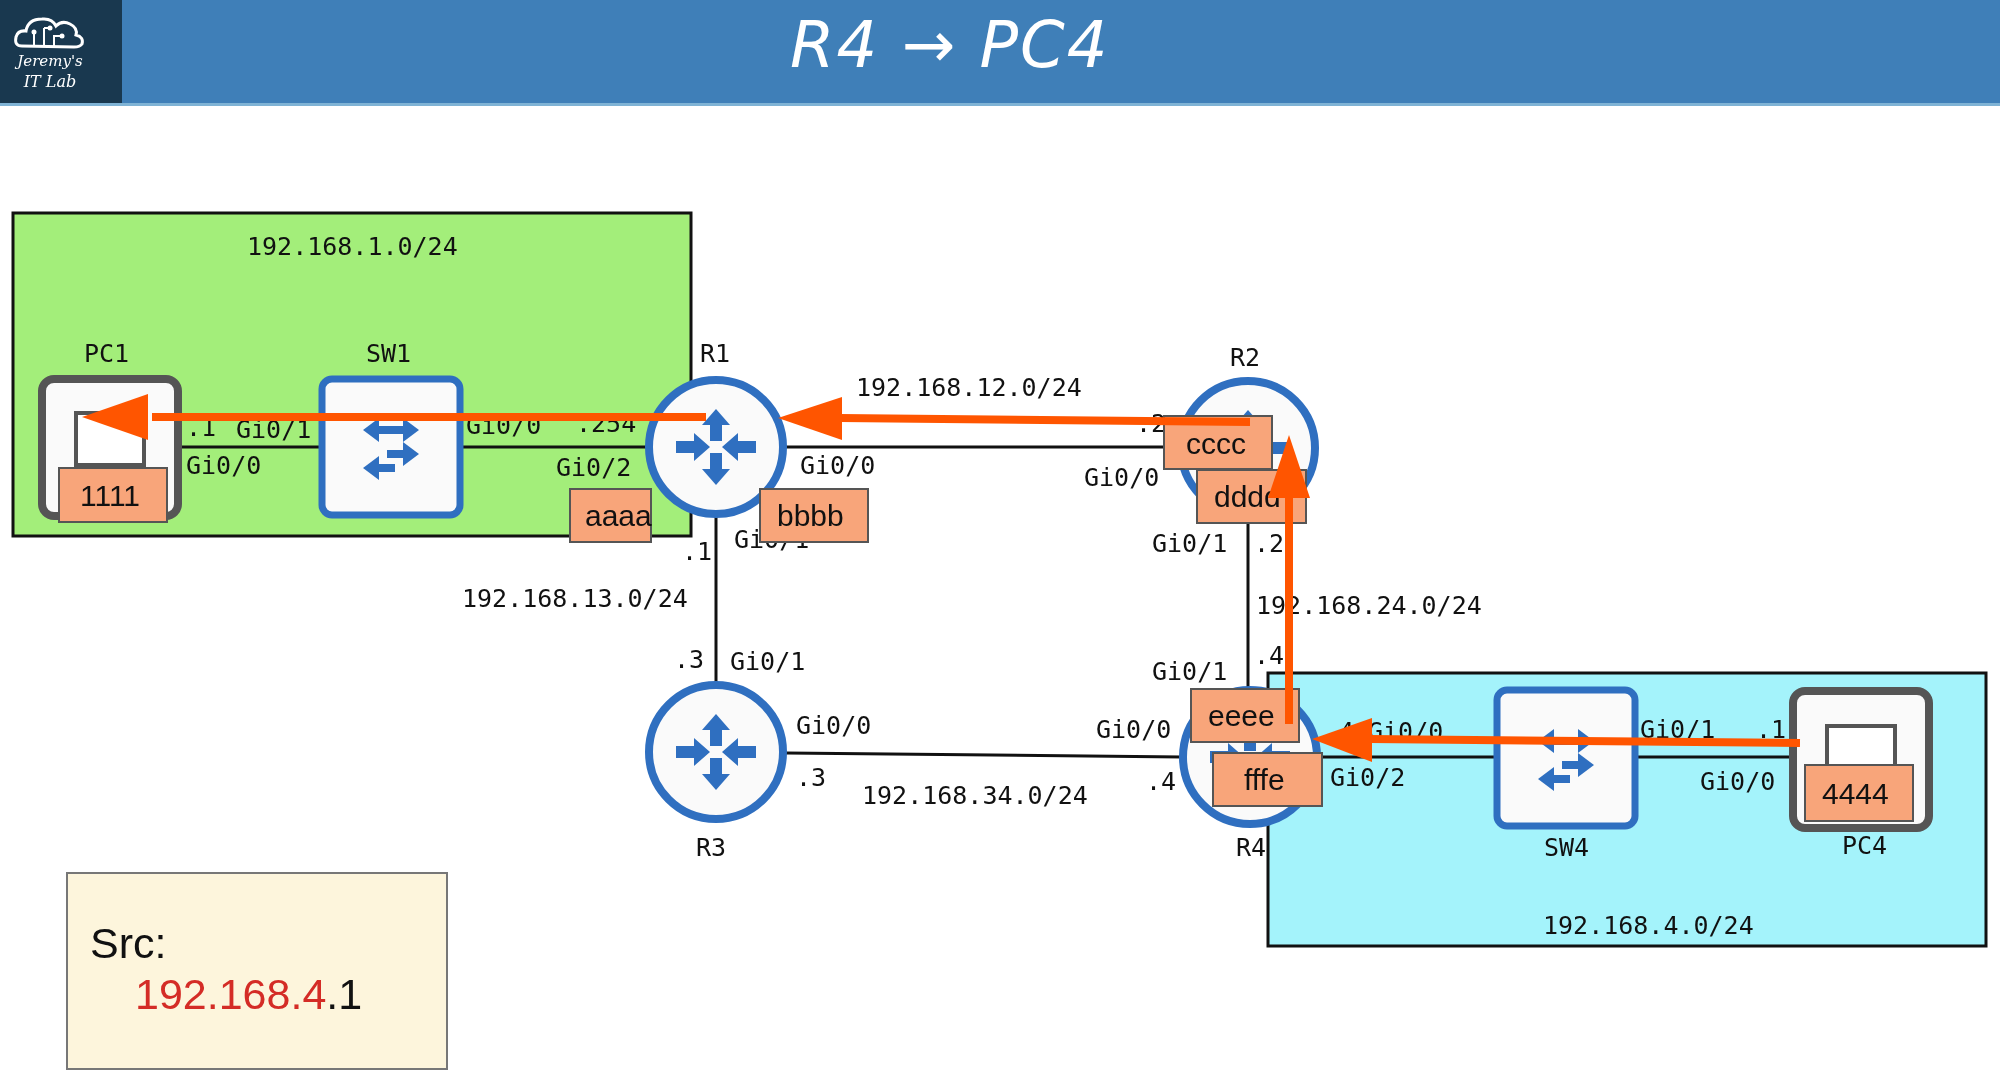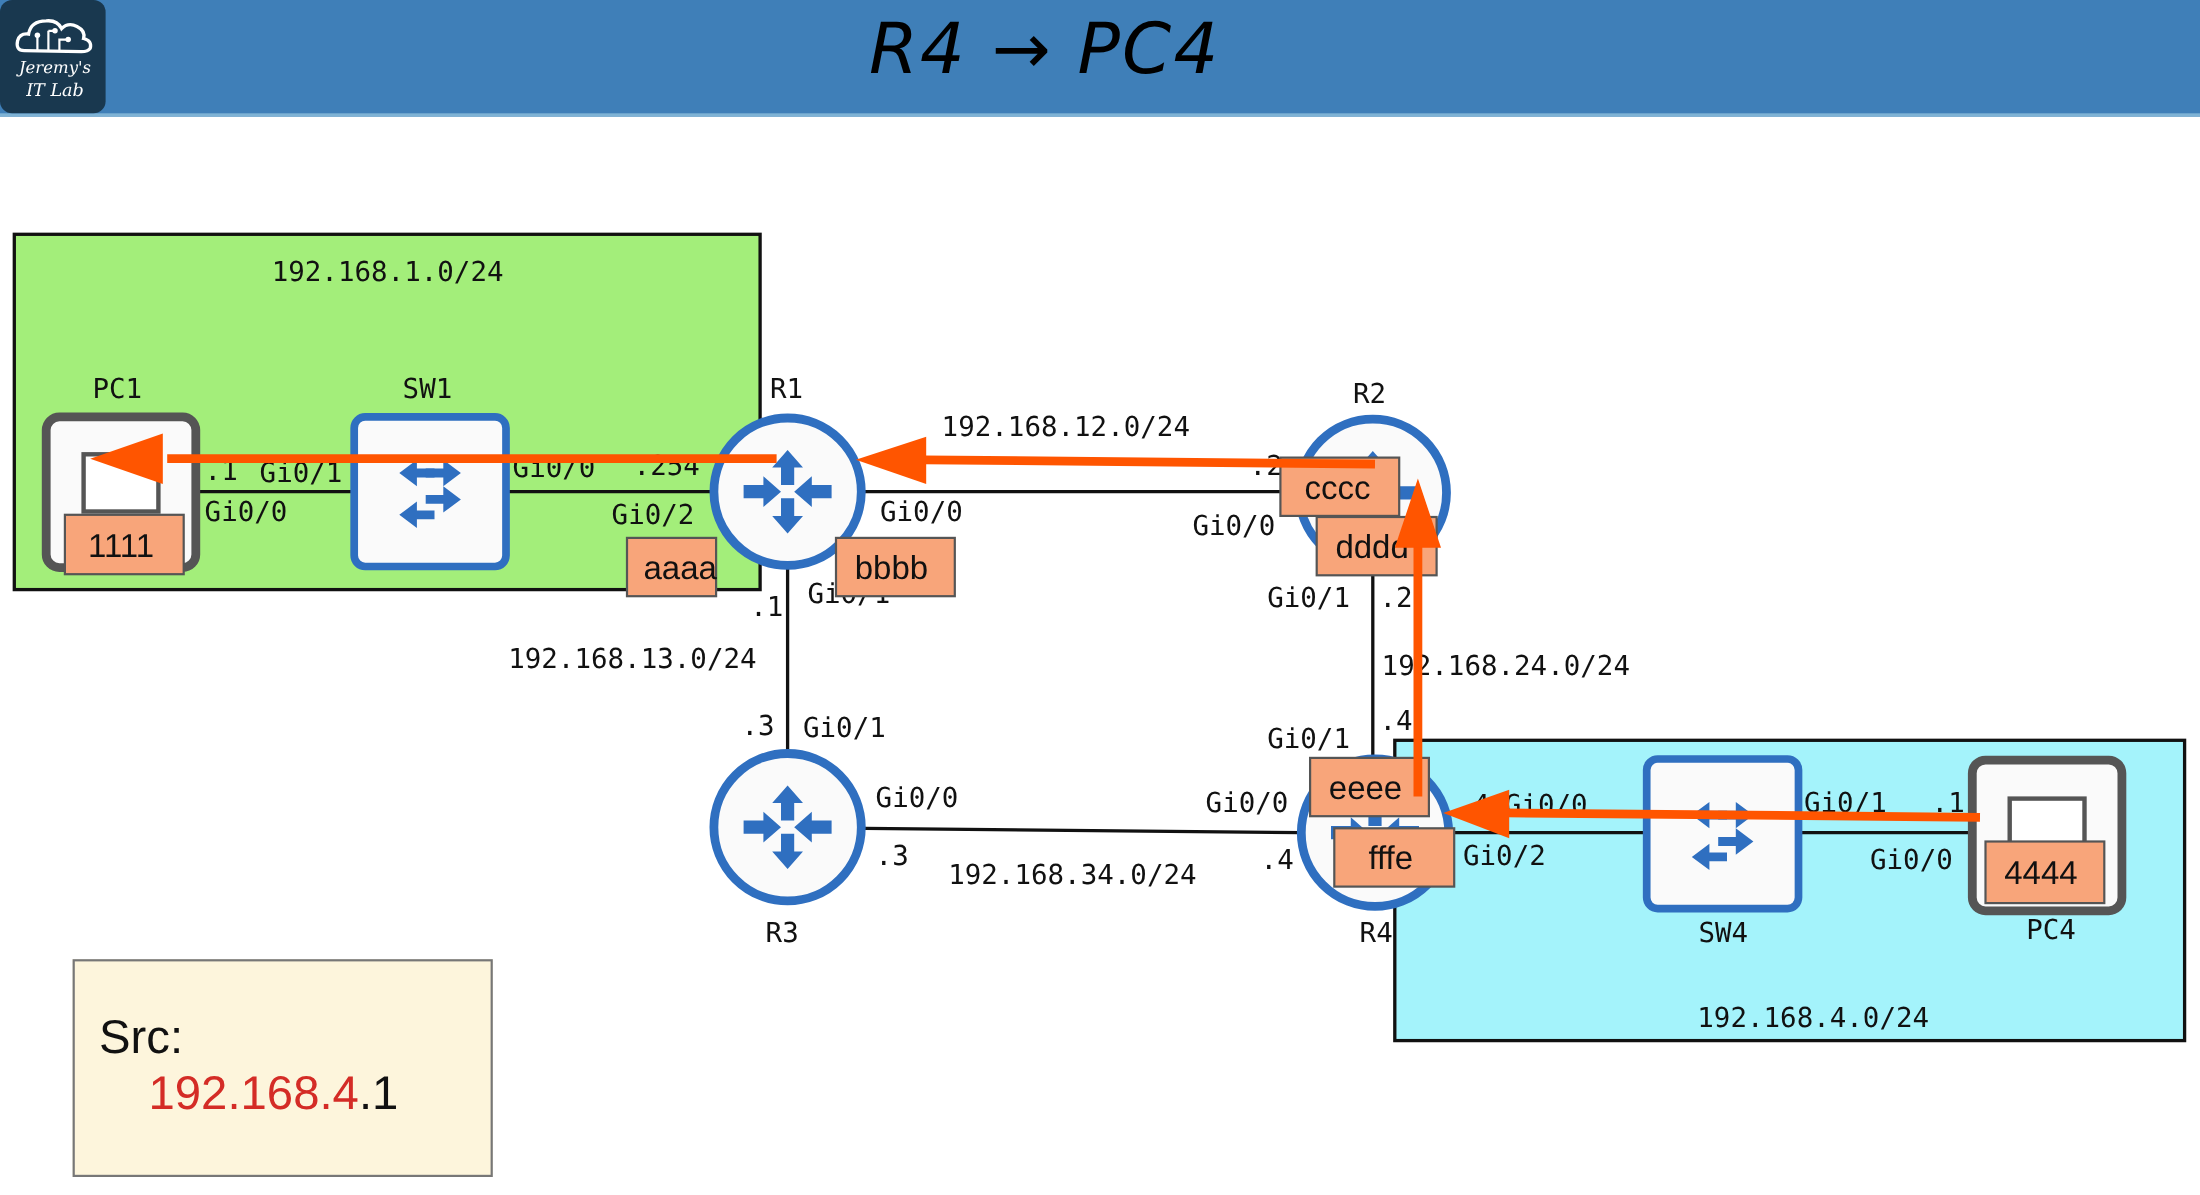--- a/index.html
+++ b/index.html
@@ -1,23 +1,23 @@
 <!DOCTYPE html>
 <html><head>
 <meta charset="utf-8">
 <style>
   html, body { margin:0; padding:0; }
   body { width:2000px; height:1086px; background:#ffffff; position:relative; overflow:hidden;
          font-family:"DejaVu Sans Mono", monospace; }
   .header { position:absolute; left:0; top:0; width:2000px; height:103px; background:#3f7fb8;
             border-bottom:3px solid #7fb3d5; }
-  .logo { position:absolute; left:0; top:0; width:96px; height:103px; background:#19384f;border-radius:11px; }
+  .logo { position:absolute; left:0; top:0; width:122px; height:103px; background:#19384f; }
   .logo-text { position:absolute; left:0; width:100px; text-align:center; color:#fff;
                font-family:"DejaVu Serif", serif; font-style:italic; font-size:15px; }
-  .title { position:absolute; left:790px; top:8px; width:400px; color:#000000;
+  .title { position:absolute; left:790px; top:8px; width:400px; color:#ffffff;
            font-family:"DejaVu Sans", sans-serif; font-style:italic; font-size:64px; letter-spacing:2px; }
   svg.diagram { position:absolute; left:0; top:0; }
   .lbl { font-family:"DejaVu Sans Mono", monospace; font-size:25px; fill:#111; }
   .mac { font-family:"Liberation Sans", sans-serif; font-size:30px; fill:#111; }
   .info { position:absolute; left:66px; top:872px; width:382px; height:198px; background:#fdf5dc;
           border:2px solid #777; box-sizing:border-box; font-family:"Liberation Sans", sans-serif;
           font-size:43px; color:#111; padding-top:44px; padding-left:22px; line-height:51px; }
   .red { color:#d42c26;margin-left:45px; }
 </style>
 </head>

